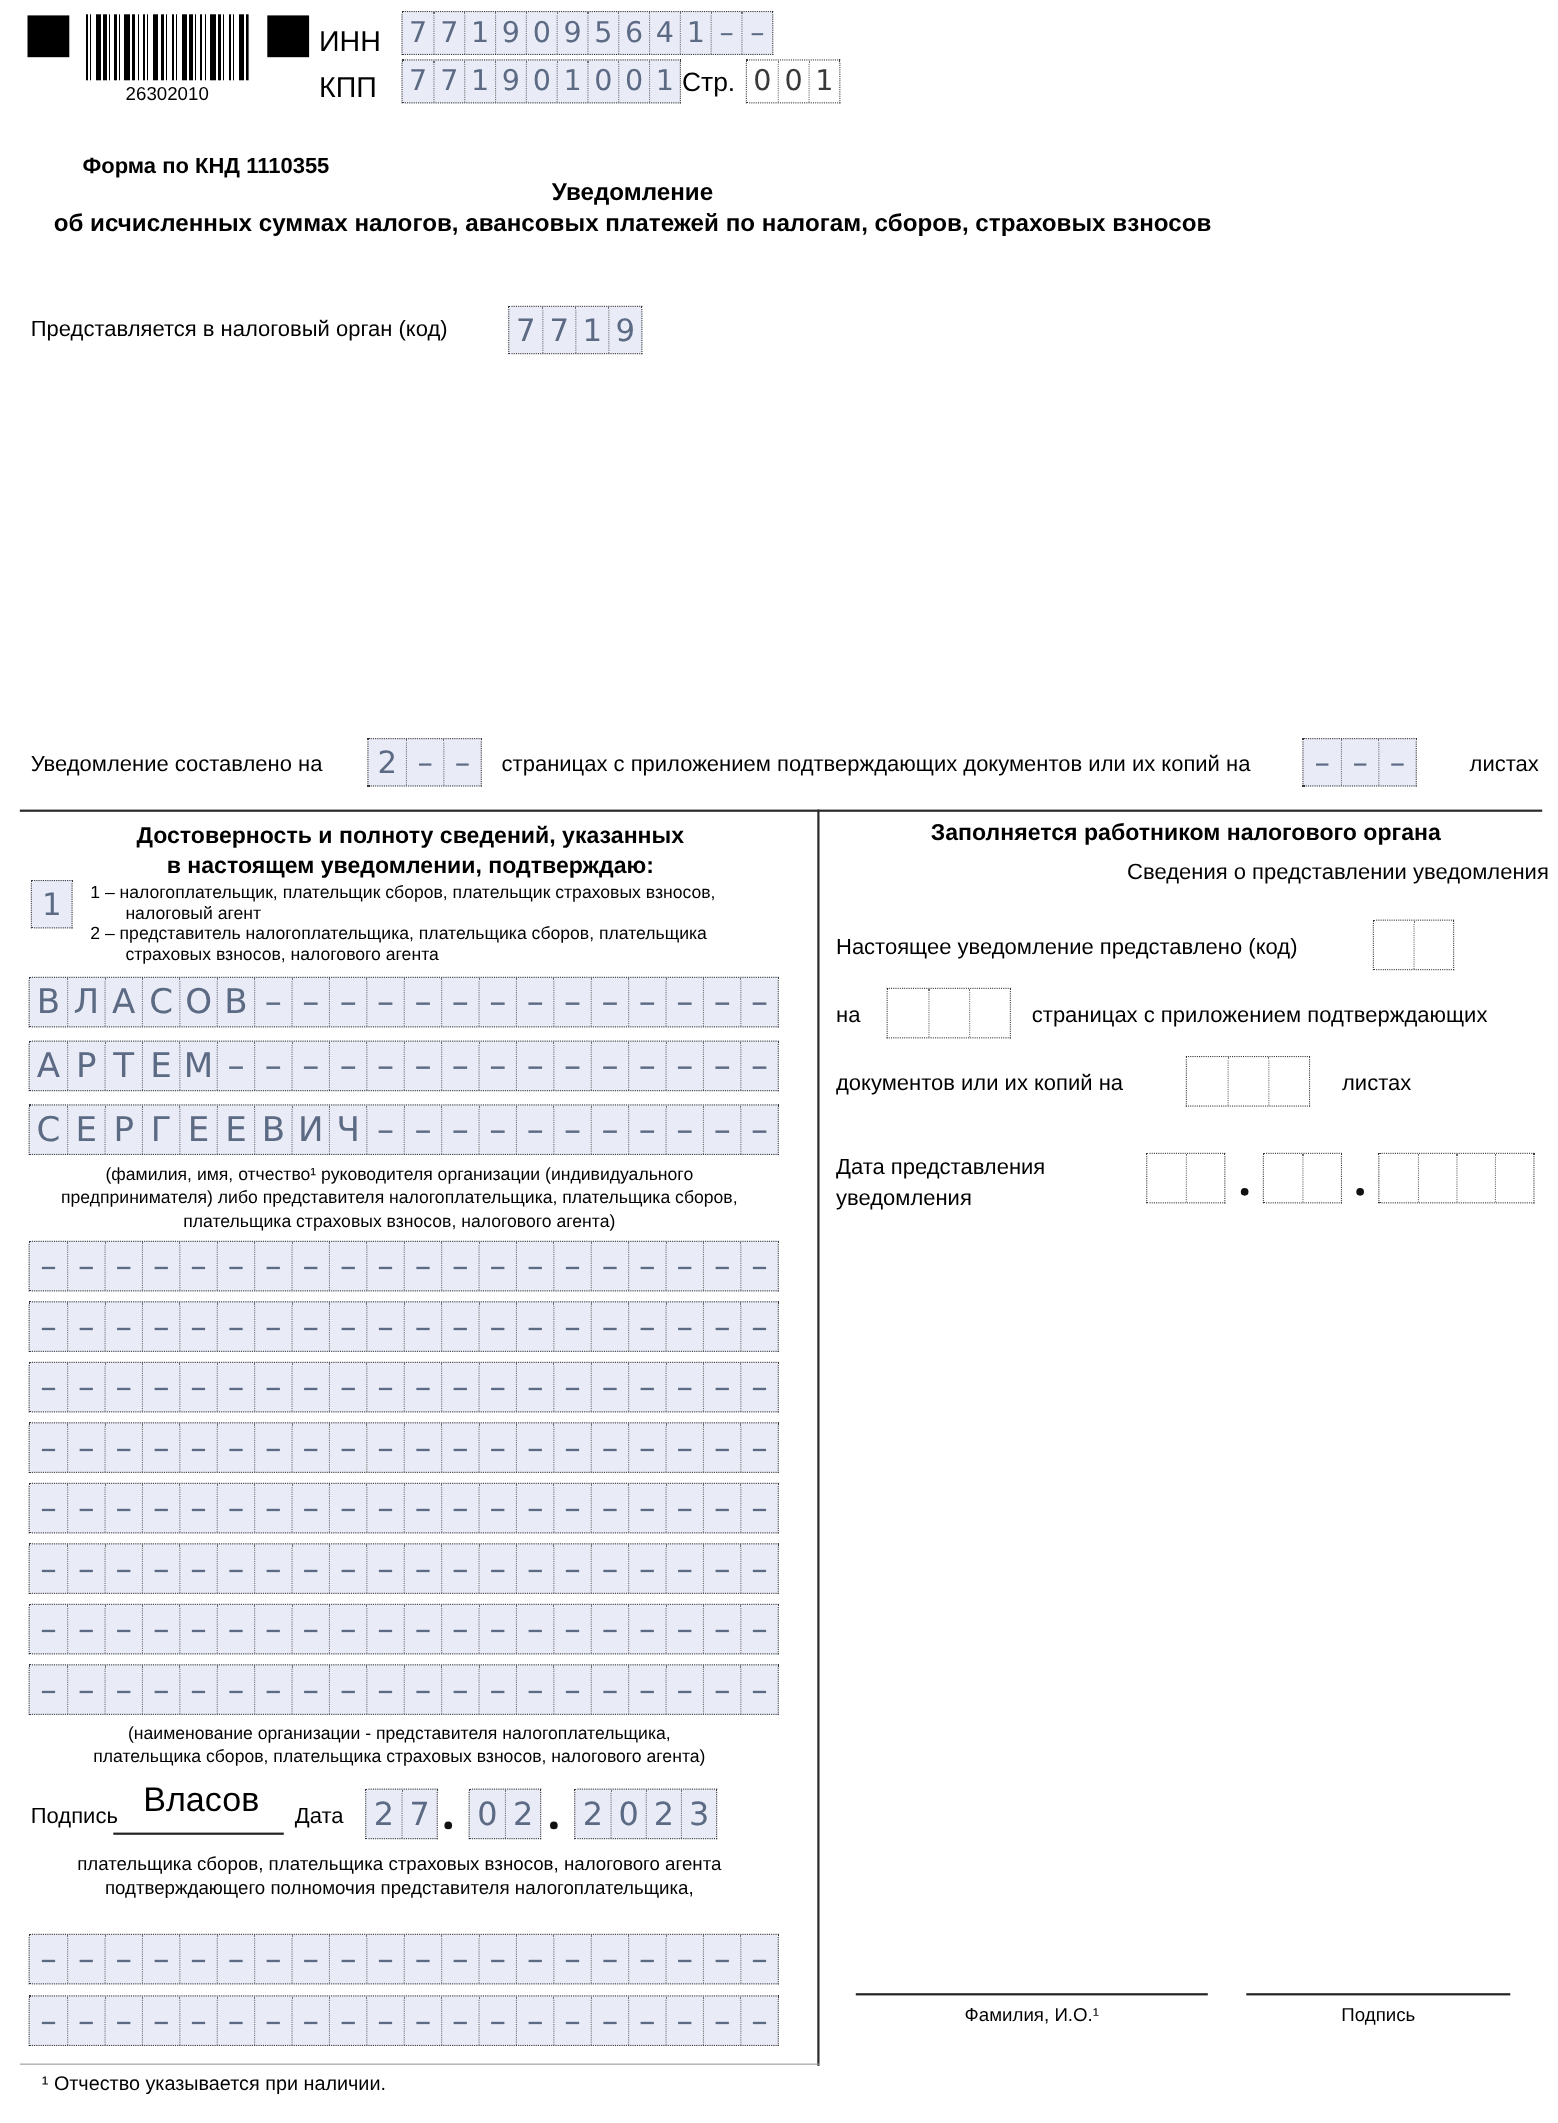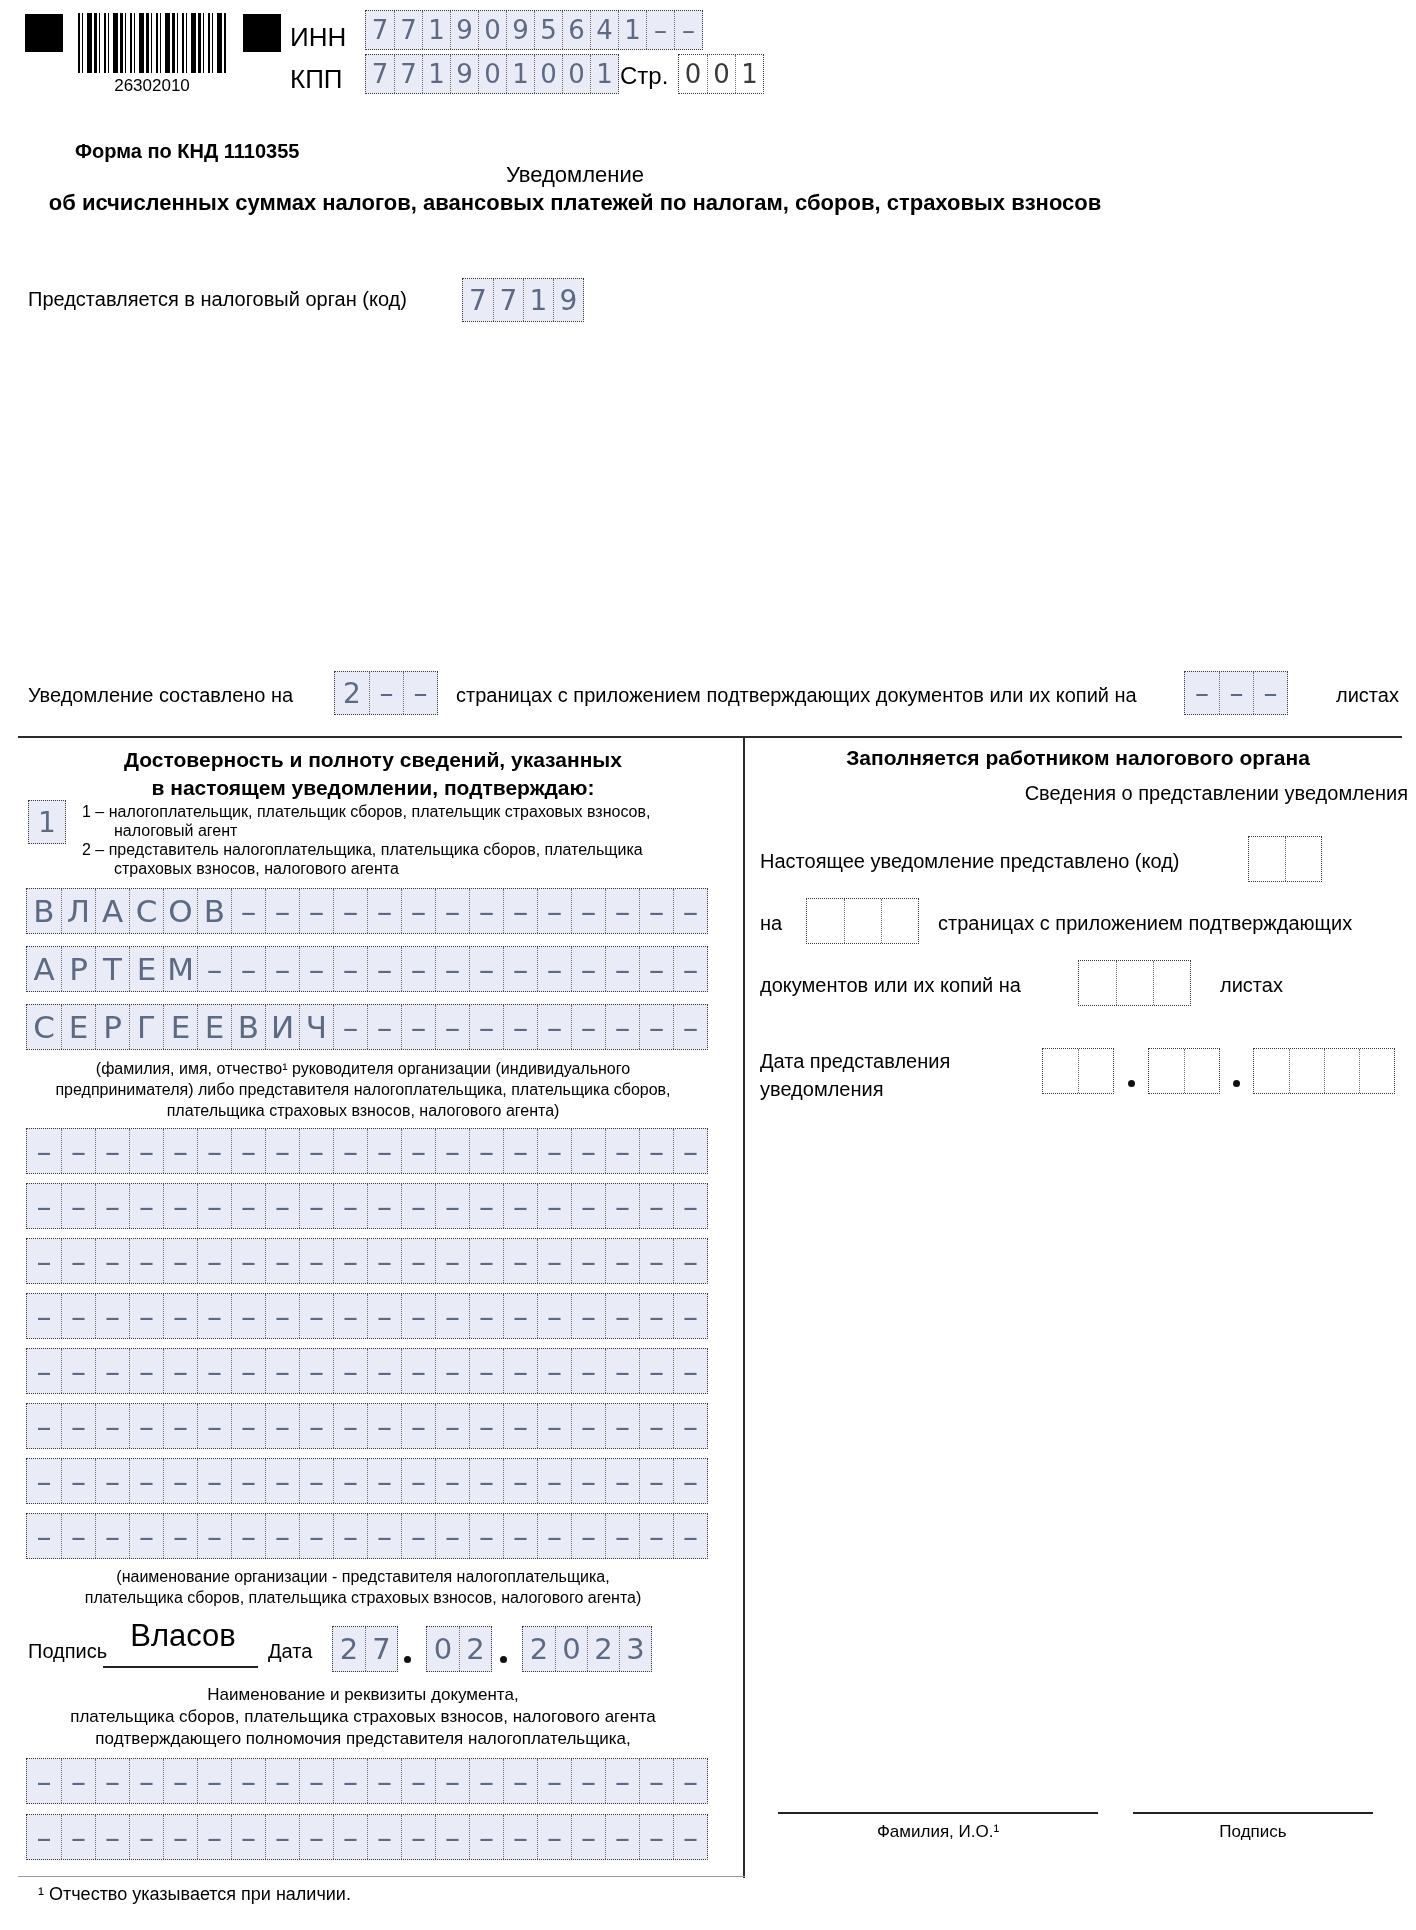--- a/index.html
+++ b/index.html
@@ -26,21 +26,21 @@
   .cell{display:flex;align-items:center;justify-content:center;
         font-family:"DejaVu Sans",sans-serif;color:#5c6a84;overflow:hidden}
   .cell + .cell{border-left:1px dotted #6f6f6f}
   .cells-white .cell{color:#3a3a3a}
 
   .pos-inn{left:365px;top:10px}   .pos-inn .cell{width:28px;height:38px;font-size:26px}
   .pos-kpp{left:365px;top:54px}   .pos-kpp .cell{width:28px;height:38px;font-size:26px}
   .pos-str{left:678px;top:54px}   .pos-str .cell{width:28px;height:38px;font-size:26px}
 
   .knd{position:absolute;left:75px;top:140px;font-size:20px;font-weight:700}
-  .title1{position:absolute;left:0;top:162px;width:1150px;text-align:center;font-size:22px;font-weight:400}
+  .title1{position:absolute;left:0;top:162px;width:1150px;text-align:center;font-size:22px;font-weight:700}
   .title2{position:absolute;left:0;top:190px;width:1150px;text-align:center;font-size:22px;font-weight:700}
 
   .lbl-authority{left:28px;top:288px}
   .pos-authority{left:462px;top:278px} .pos-authority .cell{width:30px;height:42px;font-size:28px}
 
   .lbl-pages-prefix{left:28px;top:684px}
   .pos-pages{left:334px;top:671px}  .pos-pages .cell{width:34px;height:42px;font-size:28px}
   .lbl-pages-middle{left:456px;top:684px}
   .pos-sheets{left:1184px;top:671px}.pos-sheets .cell{width:34px;height:42px;font-size:28px}
   .lbl-pages-suffix{left:1336px;top:684px}
@@ -465,21 +465,20 @@
     </div>
   <div class="datedot dot2"></div>
   <div class="cellrow cells-blue pos-yyyy">
       <span class="cell">2</span>
       <span class="cell">0</span>
       <span class="cell">2</span>
       <span class="cell">3</span>
     </div>
 
   <div class="doc-heading">
-    <div>Наименование и реквизиты документа,</div>
     <div>плательщика сборов, плательщика страховых взносов, налогового агента</div>
     <div>подтверждающего полномочия представителя налогоплательщика,</div>
   </div>
 
   <div class="doc-rows">
       <div class="cellrow-static cells-blue">
         <span class="cell">–</span>
         <span class="cell">–</span>
         <span class="cell">–</span>
         <span class="cell">–</span>

